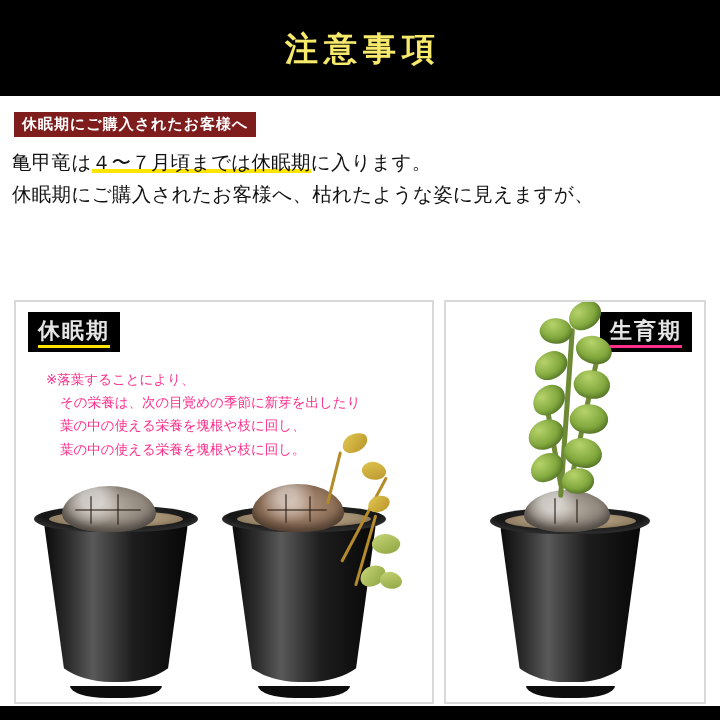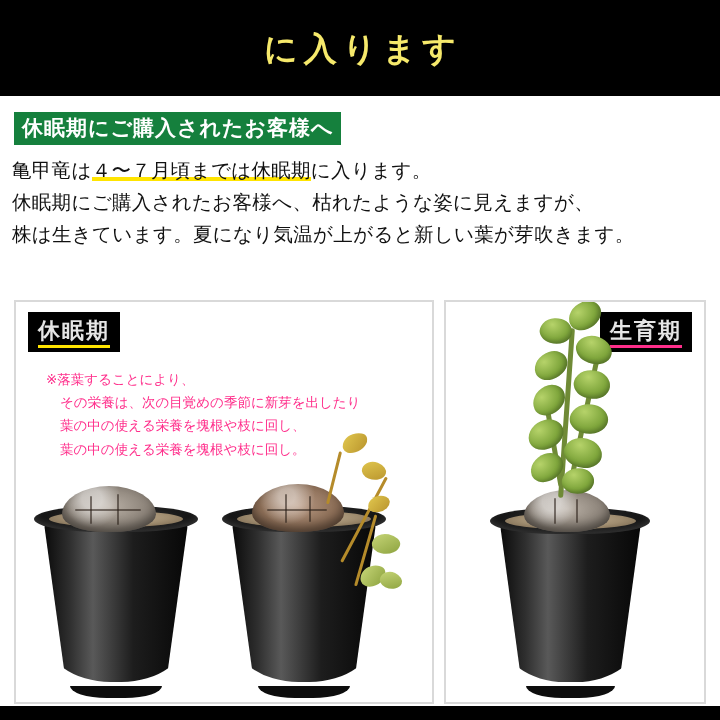--- a/index.html
+++ b/index.html
@@ -47,23 +47,23 @@
     position: absolute;
     left: 0;
     top: 96px;
     width: 720px;
   }
   .intro-head-wrap {
     padding: 16px 0 4px 14px;
   }
   .intro-head {
     display: inline-block;
-    background: #15803d;
+    background: #7f1d1d;
     color: #ffffff;
-    font-size: 21px;
+    font-size: 15px;
     font-weight: bold;
     line-height: 1.35;
     padding: 2px 8px 3px 8px;
     letter-spacing: 1px;
   }
   .intro-lines {
     padding: 6px 20px 0 12px;
     color: #111111;
     font-size: 19.5px;
     line-height: 1.62;
@@ -259,33 +259,32 @@
     height: 14px;
     background: #000000;
   }
 </style>
 </head>
 <body>
 
 <div class="page">
 
   <div class="header-band">
-    <div class="header-title">に入ります</div>
+    <div class="header-title">注意事項</div>
   </div>
 
   <div class="intro">
     <div class="intro-head-wrap">
       <span class="intro-head">休眠期にご購入されたお客様へ</span>
     </div>
     <div class="intro-lines">
       <div class="ln">
         <span>亀甲竜は</span><span class="u-yellow">４〜７月頃までは休眠期</span><span>に入ります。</span>
       </div>
       <div class="ln">休眠期にご購入されたお客様へ、枯れたような姿に見えますが、</div>
-      <div class="ln">株は生きています。夏になり気温が上がると新しい葉が芽吹きます。</div>
     </div>
   </div>
 
   <div class="panels">
 
     <div class="panel dormant">
       <span class="panel-tag yellow-underline">休眠期</span>
 
       <div class="panel-note">
         <div>※落葉することにより、</div>

